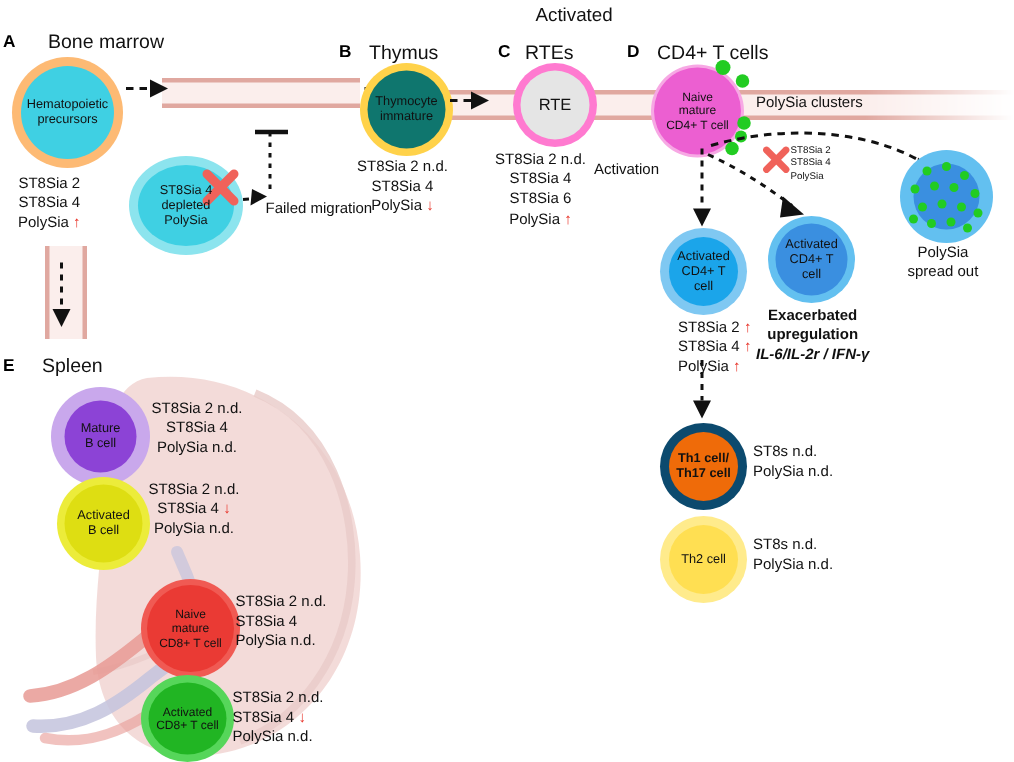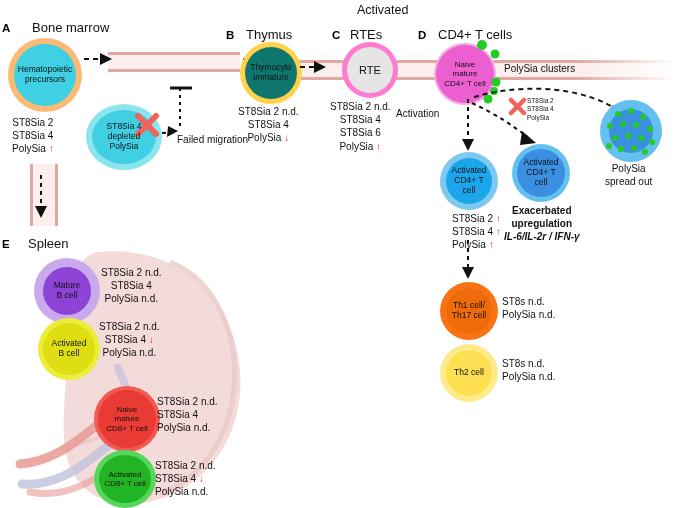--- a/index.html
+++ b/index.html
@@ -246,21 +246,21 @@
   <circle cx="34" cy="48" r="3" fill="#22cc22"></circle>
     <circle cx="45" cy="52" r="3" fill="#22cc22"></circle>
   <circle cx="9" cy="46" r="3" fill="#22cc22"></circle>
 </svg>
 
 <div class="abs note c" style="left:605px;top:162px;">
   <div>PolySia</div>
   <div>spread out</div>
 </div>
 
-<div class="abs cell" style="left:440px;top:282px;width:58px;height:58px;background:#f97316;">
+<div class="abs cell" style="left:440px;top:282px;width:58px;height:58px;background:#0c4a6e;font-weight:bold;">
   <div class="inner" style="width:46px;height:46px;background:#ef6b09;">
     <div class="cell-label" style="white-space:pre-line;">Th1 cell/
 Th17 cell</div>
   </div>
 </div>
 <div class="abs note l" style="left:502px;top:295px;">
   <div>ST8s n.d.</div>
   <div>PolySia n.d.</div>
 </div>
 

